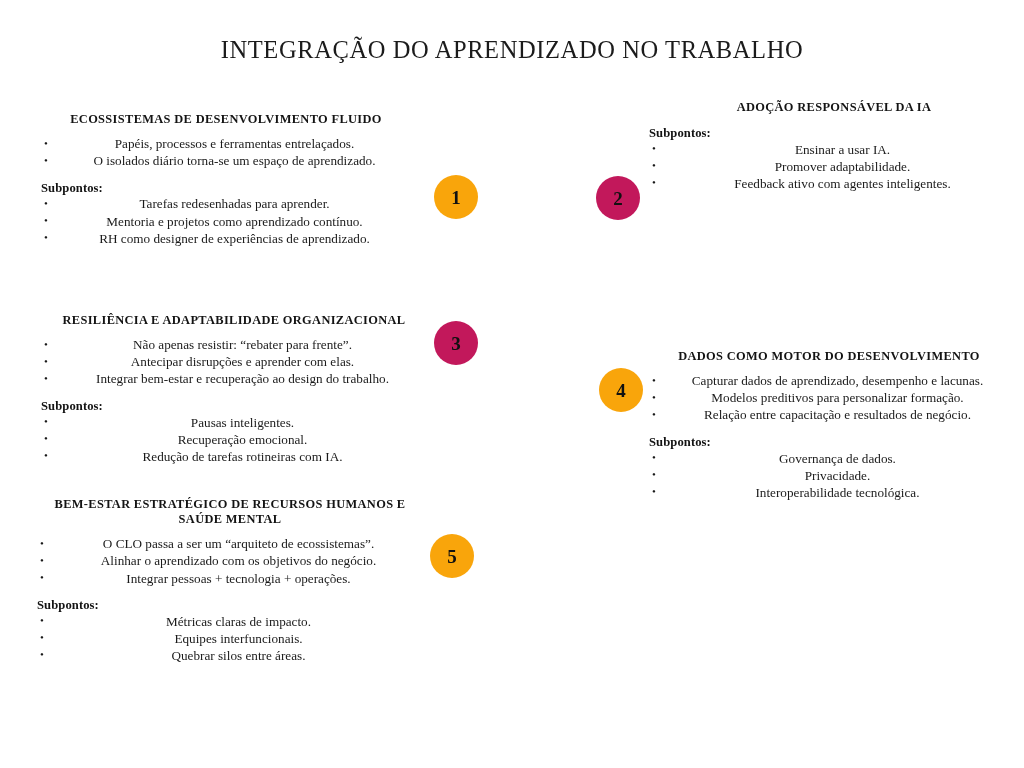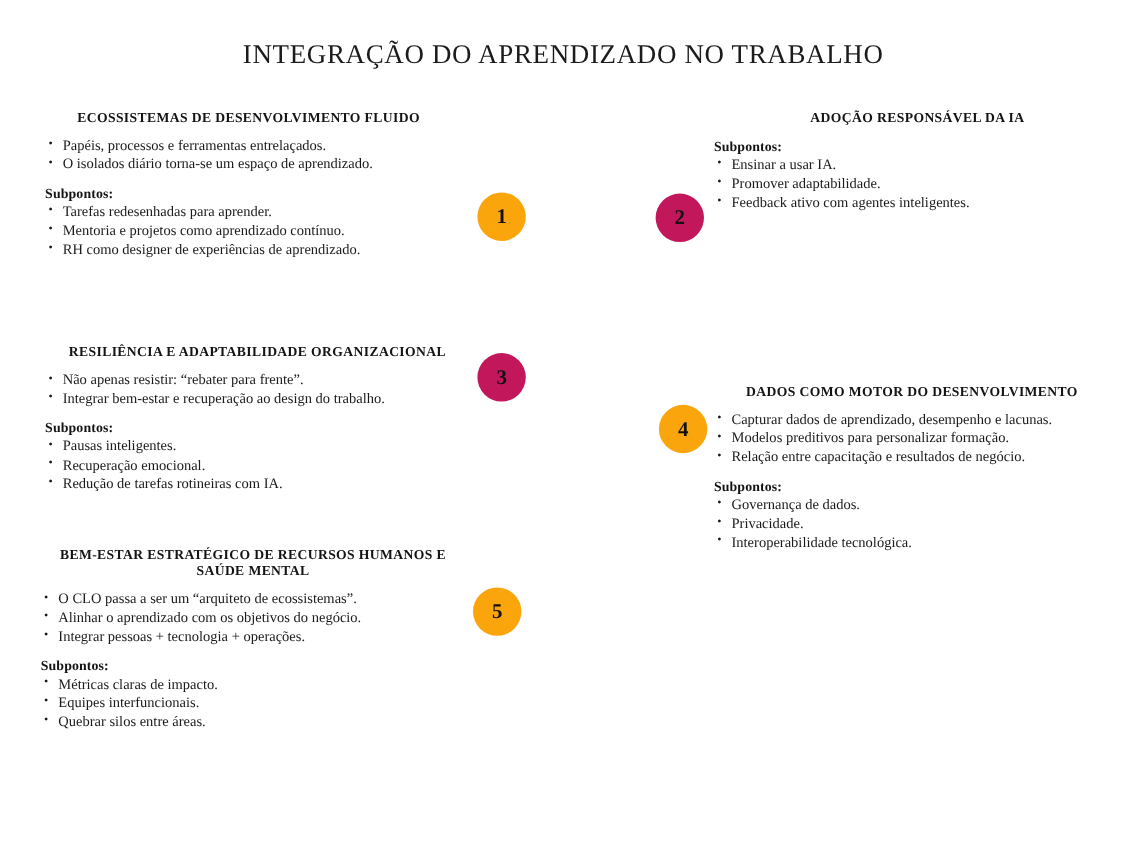--- a/index.html
+++ b/index.html
@@ -60,20 +60,21 @@
     margin: 0;
     padding: 0;
   }
   ul.points li {
     position: relative;
     padding-left: 17px;
     font-size: 13.2px;
     line-height: 1.26;
     color: #1a1a1a;
     margin: 0 0 0.5px 0;
+    text-align: center;
   }
   ul.points li::before {
     content: "•";
     position: absolute;
     left: 4px;
     top: -0.5px;
     font-size: 11px;
     line-height: 1.45;
     color: #1a1a1a;
   }
@@ -97,21 +98,21 @@
     align-items: center;
     justify-content: center;
     font-family: "Liberation Serif", "DejaVu Serif", serif;
     font-size: 19px;
     font-weight: 700;
     color: #111111;
     line-height: 1;
   }
 
   
-  #block-1 { left: 40px;  top: 100px; width: 372px; }
+  #block-1 { left: 40px;  top: 112px; width: 372px; }
   #block-2 { left: 648px; top: 100px; width: 372px; }
   #block-3 { left: 40px;  top: 313px; width: 388px; }
   #block-4 { left: 648px; top: 349px; width: 362px; }
   #block-5 { left: 36px;  top: 497px; width: 388px; }
 
   #circle-1 { left: 434px; top: 175px; }
   #circle-2 { left: 596px; top: 176px; }
   #circle-3 { left: 434px; top: 321px; }
   #circle-4 { left: 599px; top: 368px; }
   #circle-5 { left: 430px; top: 534px; }
@@ -144,20 +145,21 @@
       <li>Ensinar a usar IA.</li>
       <li> Promover adaptabilidade.</li>
       <li> Feedback ativo com agentes inteligentes.</li>
     </ul>
   </section>
 
   <section class="block" id="block-3">
     <div class="block-heading">RESILIÊNCIA E ADAPTABILIDADE ORGANIZACIONAL</div>
     <ul class="points">
       <li>Não apenas resistir: “rebater para frente”.</li>
+      <li>Antecipar disrupções e aprender com elas.</li>
       <li>Integrar bem-estar e recuperação ao design do trabalho.</li>
     </ul>
     <div class="sub-label">Subpontos:</div>
     <ul class="points">
       <li>Pausas inteligentes.</li>
       <li>Recuperação emocional.</li>
       <li>Redução de tarefas rotineiras com IA.</li>
     </ul>
   </section>
 

